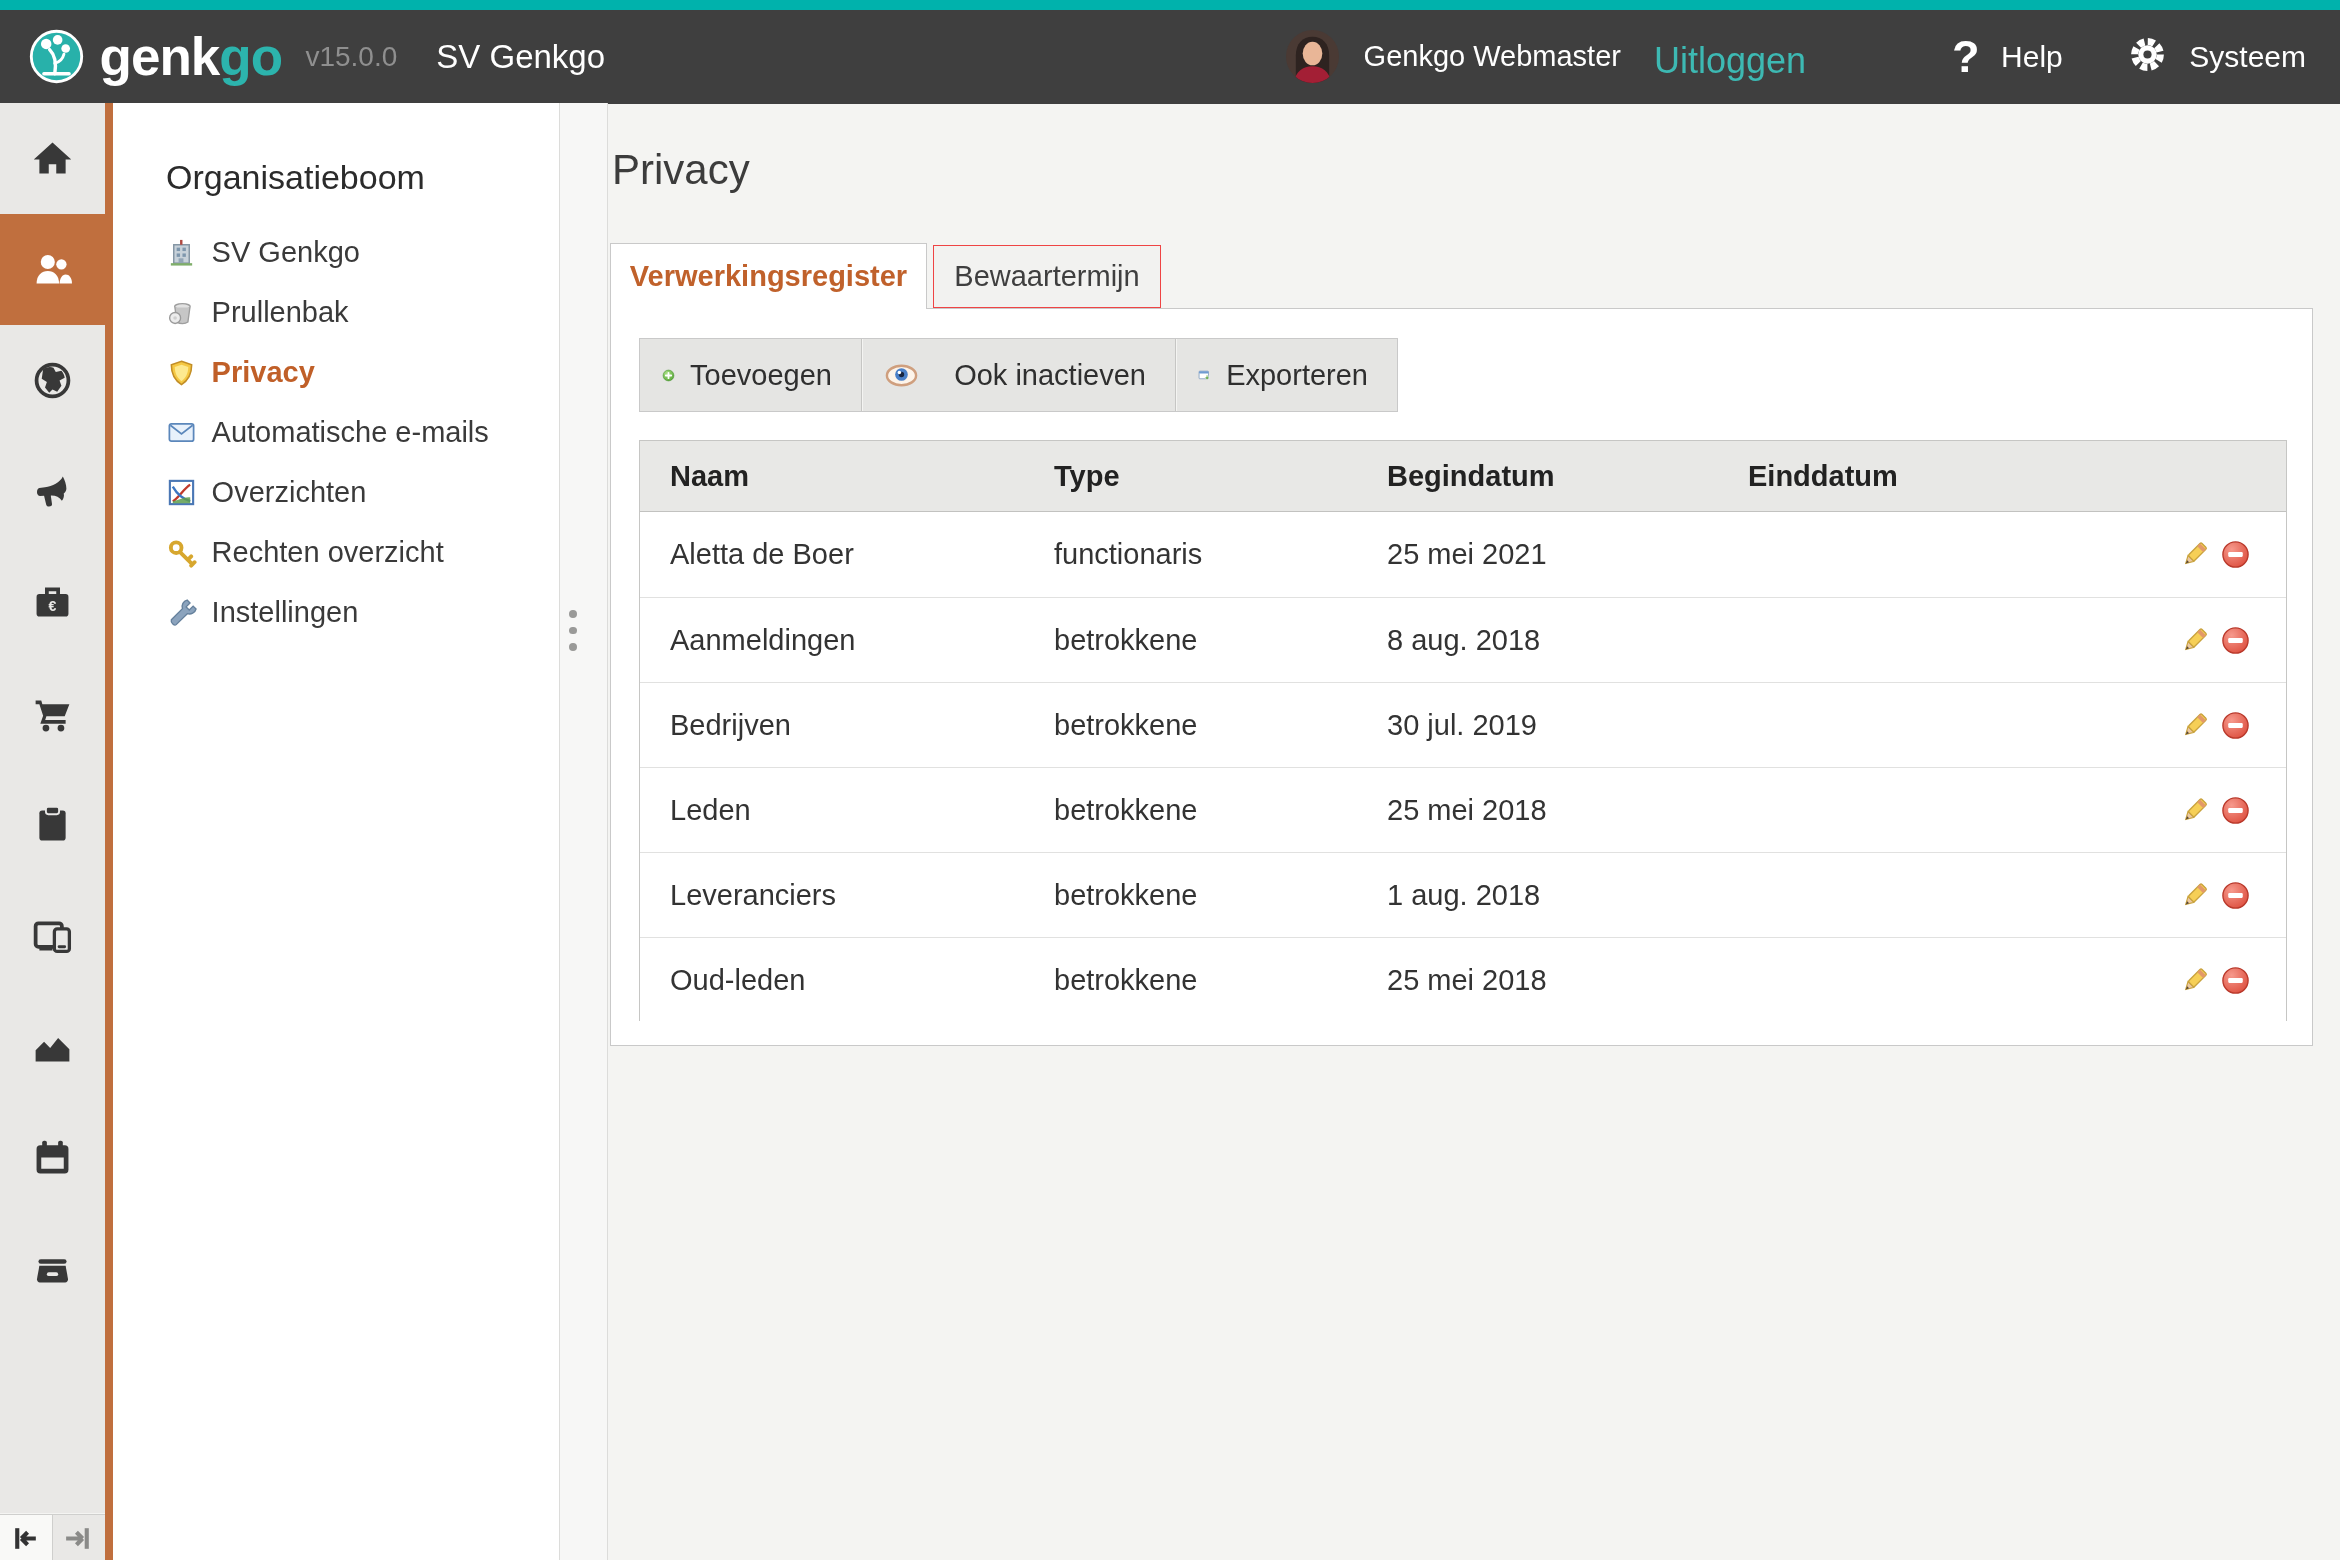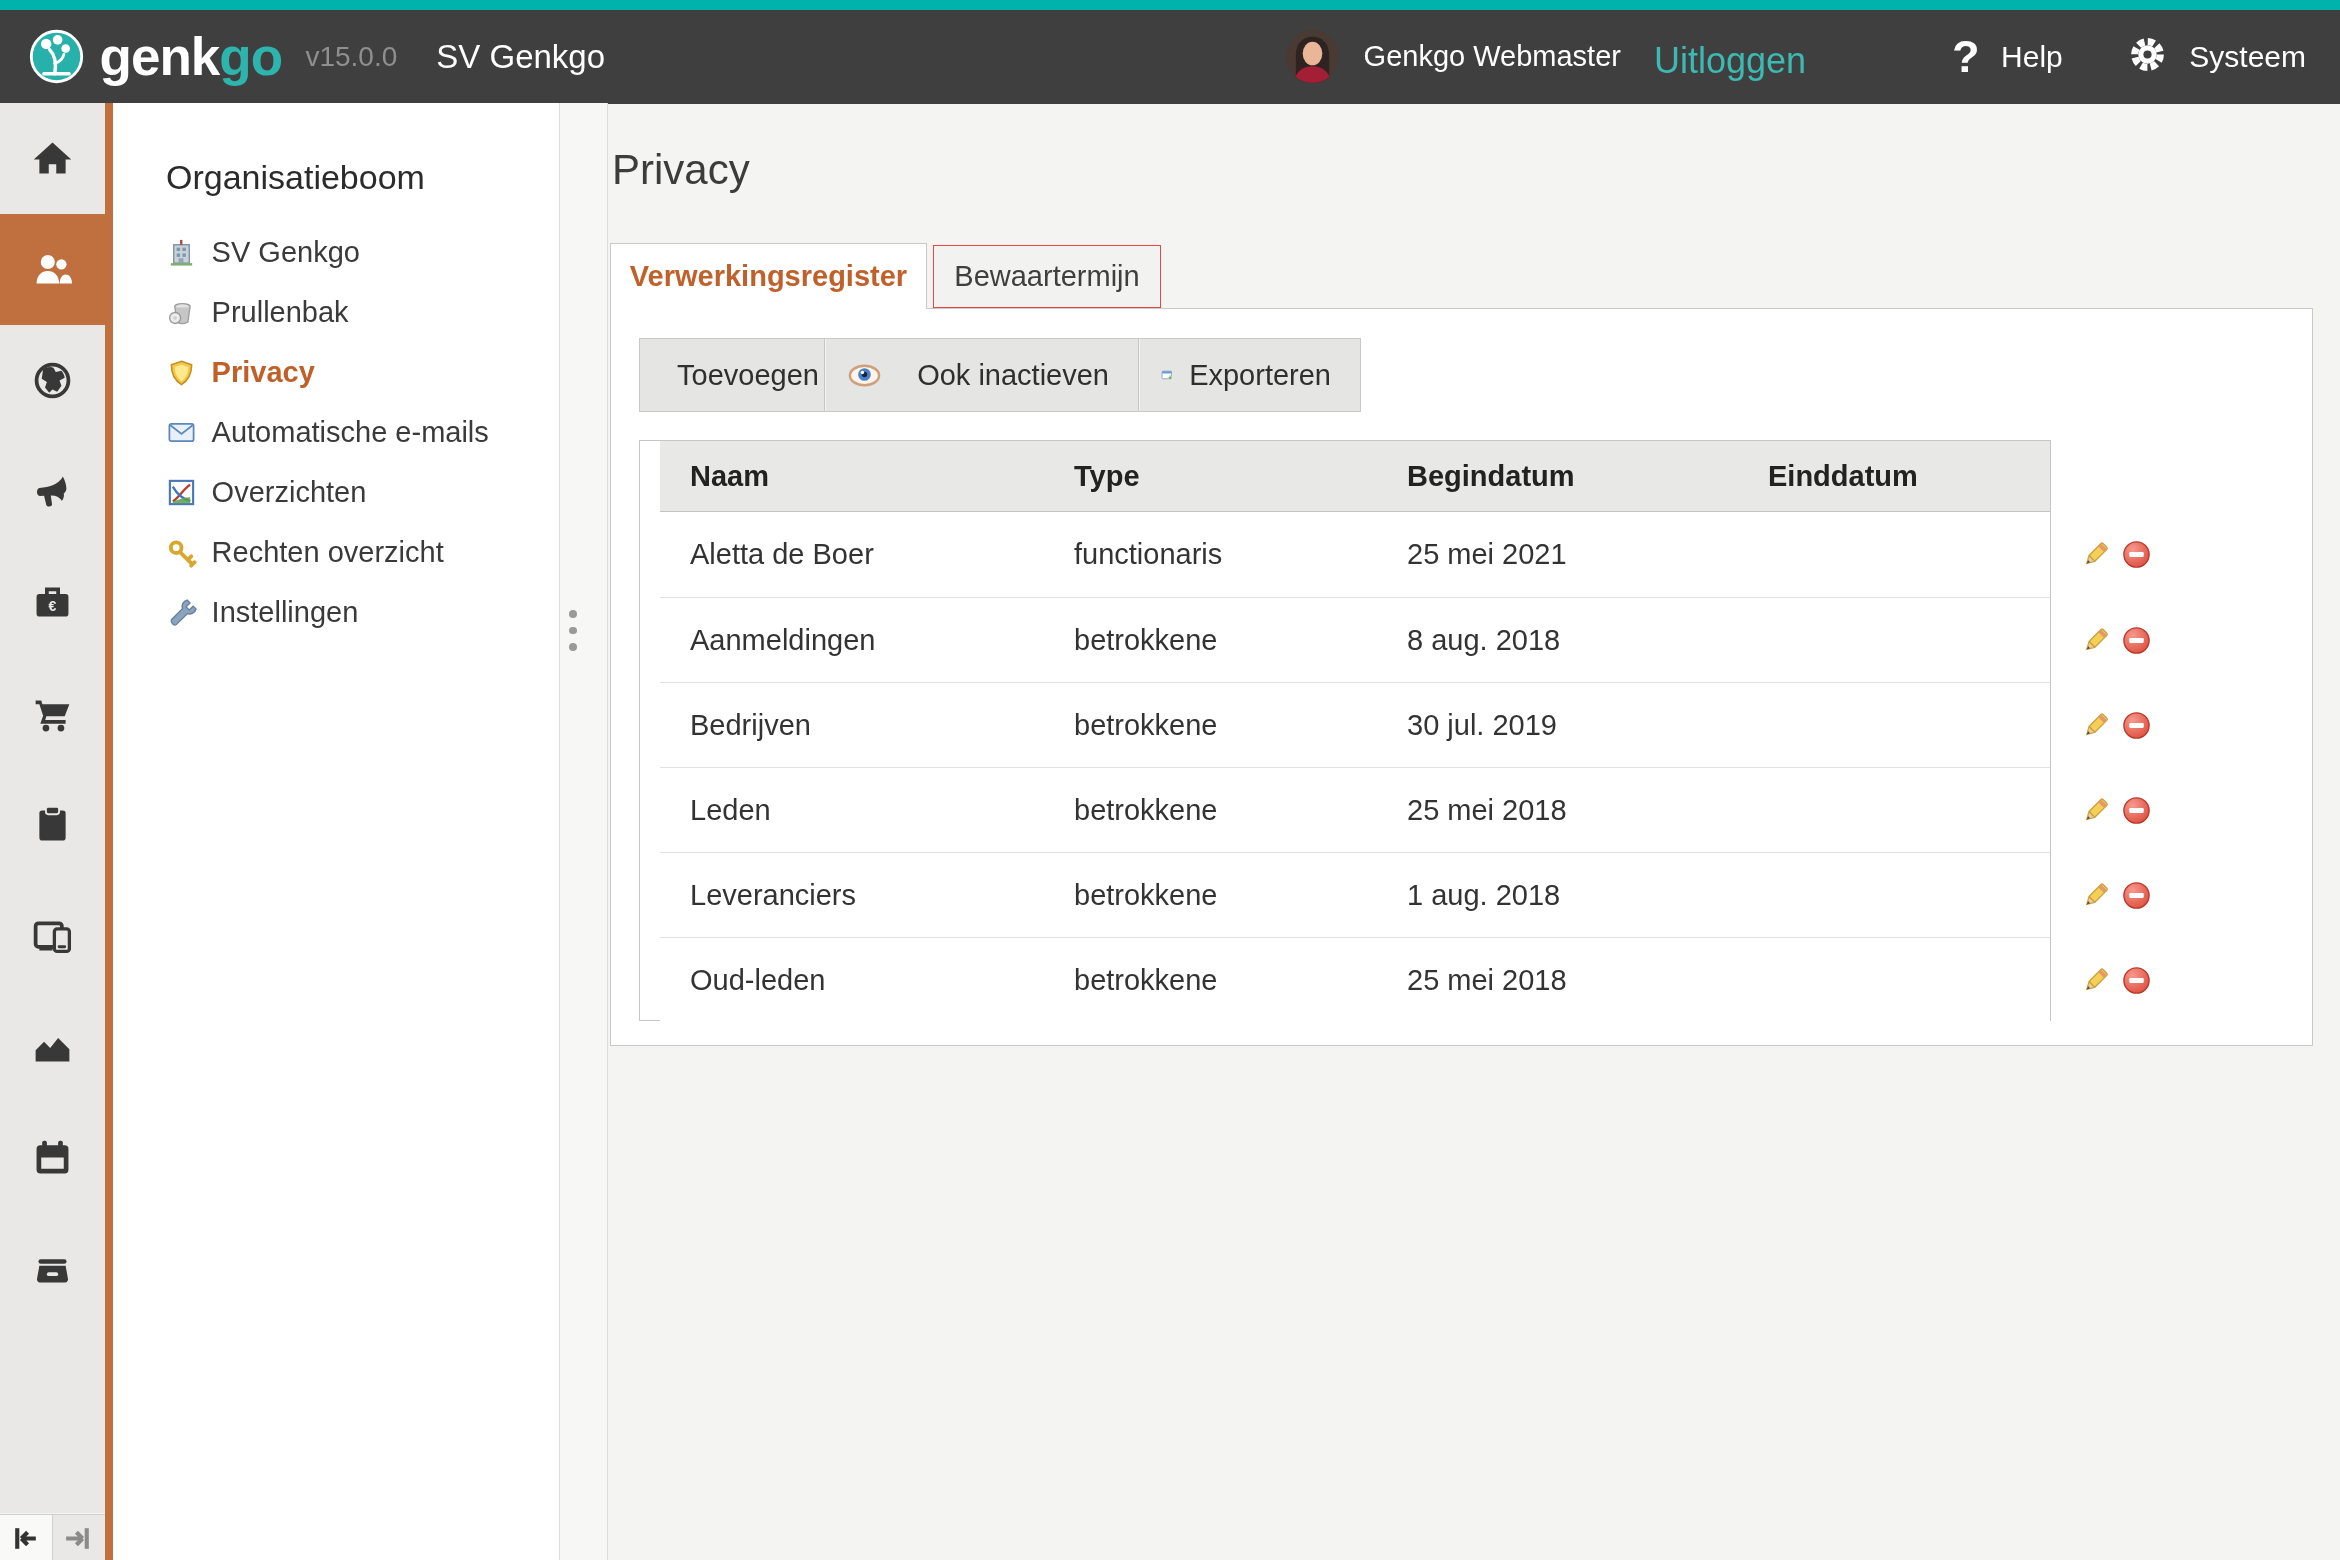--- a/index.html
+++ b/index.html
@@ -65,24 +65,24 @@
                   border:1px solid #ef4444; color:#3f3f3f; z-index:1; }
   .panel { position:absolute; left:610px; top:308px; width:1703px; height:738px; background:#fff;
            border:1px solid #c9c9c9; z-index:2; }
 
   .toolbar { position:absolute; left:28px; top:29px; height:74px; display:flex;
              background:#e5e5e3; border:1px solid #c9c9c9; }
   .tbtn { display:flex; align-items:center; padding-left:21.5px; cursor:pointer; }
   .tbtn + .tbtn { border-left:1px solid #c6c6c4; box-shadow:inset 1px 0 0 #f4f4f2; }
   .tbtn .ticon { width:35px; height:35px; margin-right:15.6px; }
   .tbtn .tlabel { font-size:29px; color:#2f2f2f; padding-right:29px; }
-  .tbtn.w1 { width:184px; } .tbtn.w2 { width:314px;justify-content:space-between; } .tbtn.w3 { width:222px; }
-
-  .datatable { position:absolute; left:28px; top:131px; width:1412px; height:581px;
-               border:1px solid #c6c6c4; background:#fff;padding-left:20px; }
+  .tbtn.w1 { width:221px; } .tbtn.w2 { width:314px;justify-content:space-between; } .tbtn.w3 { width:222px; }
+
+  .datatable { position:absolute; left:28px; top:131px; width:1648px; height:581px;
+               border:1px solid #c6c6c4; background:#fff; }
   .thead { display:grid; grid-template-columns:384px 333px 361px 312px 1fr; height:71px;
            background:#e8e8e6; border-bottom:1px solid #c2c2c0; align-items:center; padding-left:30px; }
   .thead .th { font-size:29px; font-weight:700; color:#222; }
   .trow { display:grid; grid-template-columns:384px 333px 361px 312px 1fr; height:85px;
           align-items:center; padding-left:30px; background:#fff; }
   .trow + .trow { border-top:1px solid #e1e1e0; }
   .trow .td { font-size:29px; color:#333; }
   .row-actions { display:flex; justify-content:flex-end; align-items:center; gap:9.8px; padding-right:35px; }
   .act { width:31px; height:31px; cursor:pointer; }
 </style>

